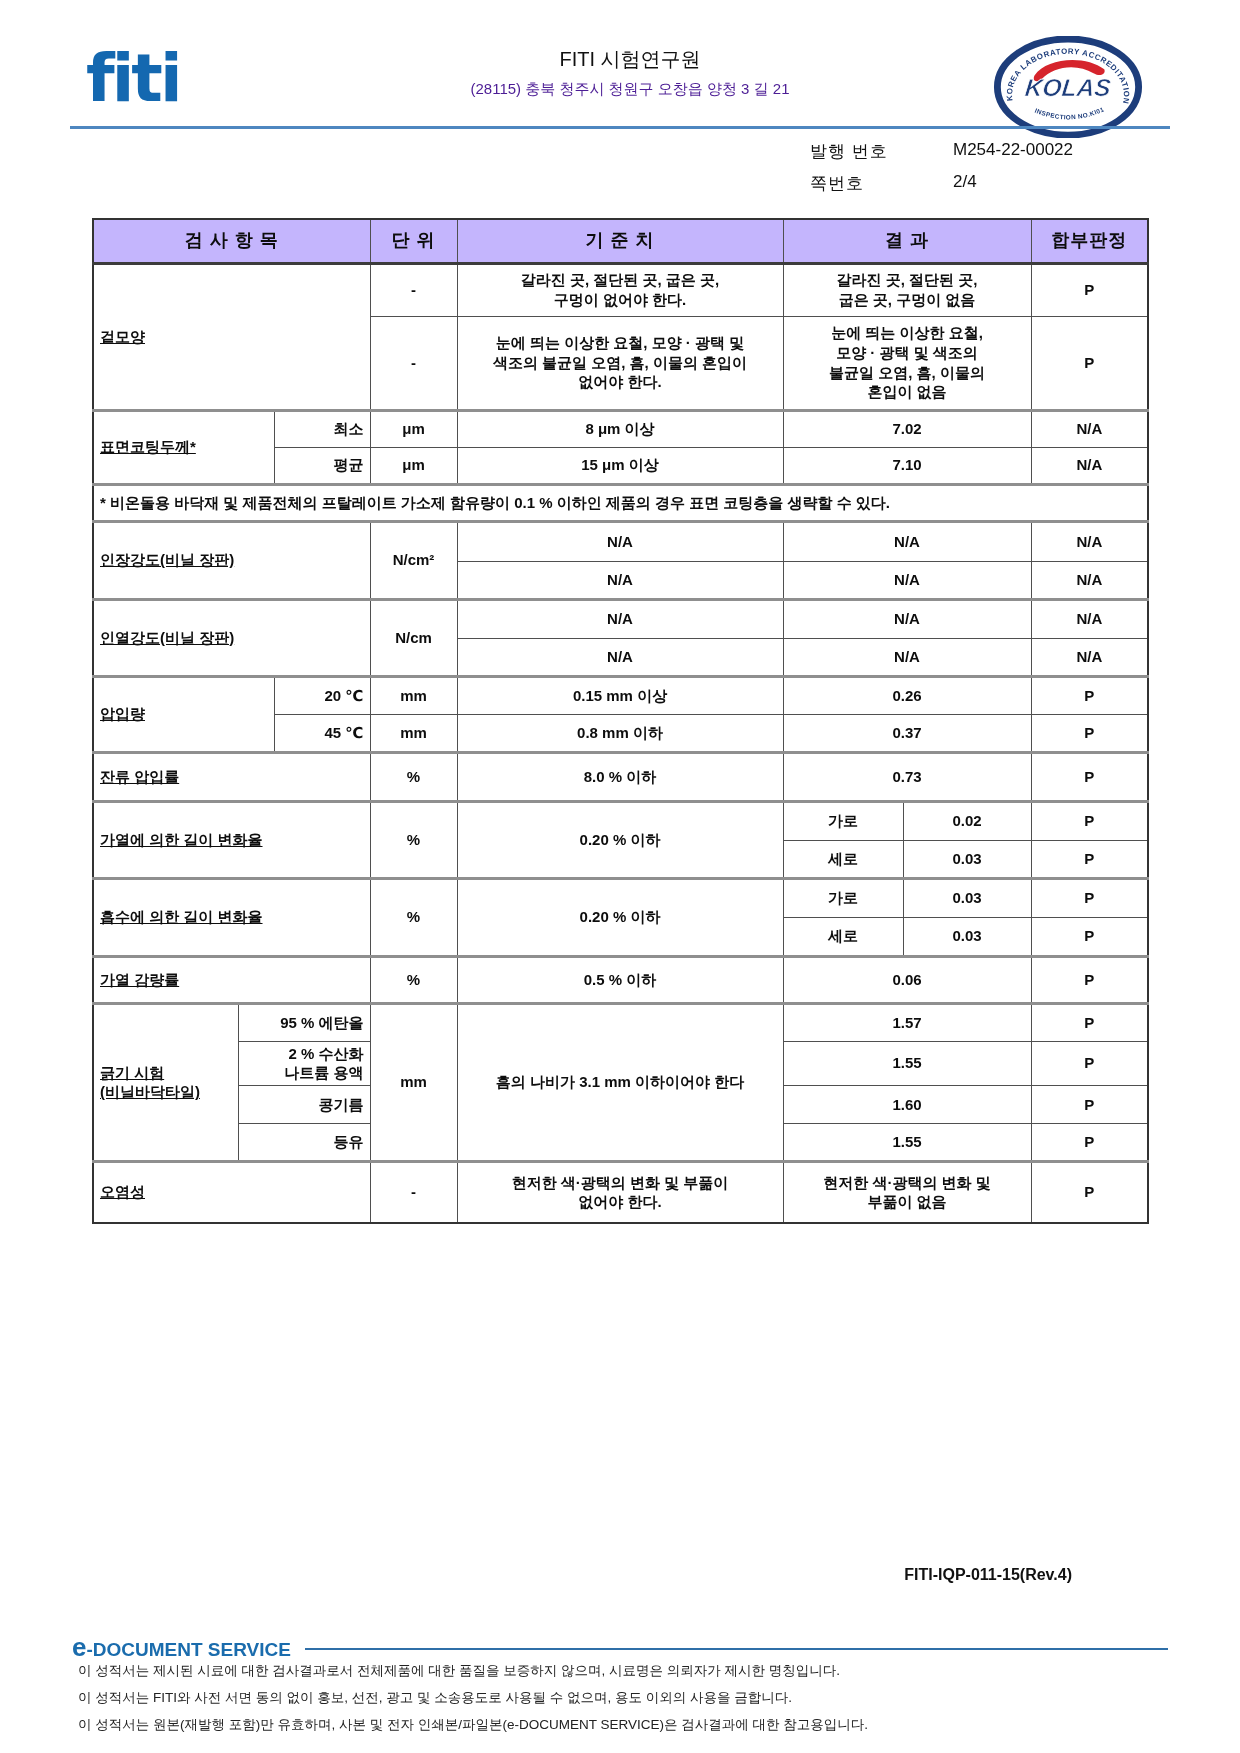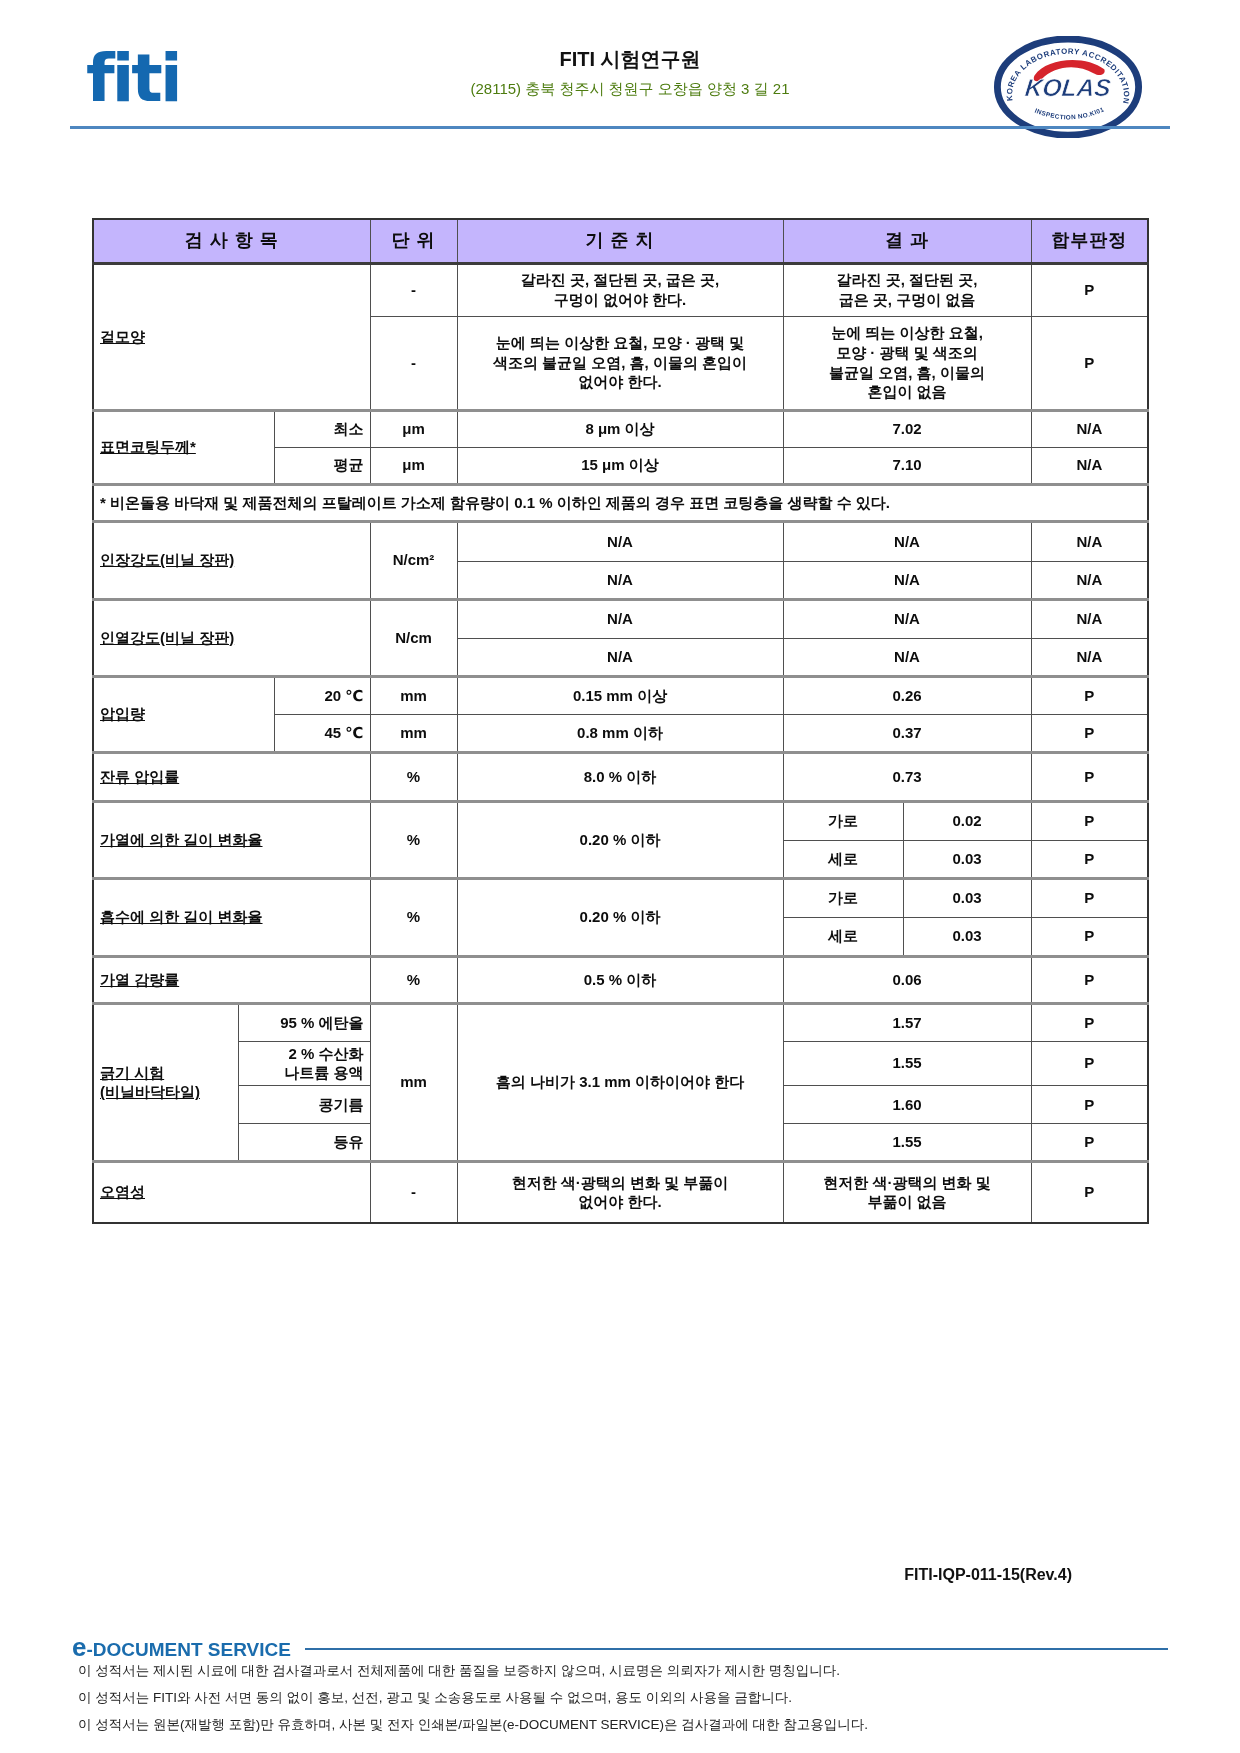--- a/index.html
+++ b/index.html
@@ -3,22 +3,22 @@
 <meta charset="utf-8">
 <style>
   html,body{margin:0;padding:0;background:#fff;}
   .page{position:relative;width:1176px;height:1753px;background:#fff;
         font-family:"Liberation Sans","DejaVu Sans",sans-serif;color:#111;overflow:hidden;}
 
   
   .logo{position:absolute;left:86px;top:40px;font-size:66px;font-weight:800;
         color:#1468b0;letter-spacing:-3px;font-family:"DejaVu Sans",sans-serif;}
   .hdr-center{position:absolute;left:370px;top:46px;width:520px;text-align:center;}
-  .org{font-size:20px;font-weight:700;margin-bottom:7px;}
-  .addr{font-size:15px;color:#4d7c0f;margin-bottom:6px;}
+  .org{font-size:20px;font-weight:400;margin-bottom:7px;}
+  .addr{font-size:15px;color:#4c1d95;margin-bottom:6px;}
   .tel{font-size:15px;color:#222;}
   .kolas{position:absolute;left:992px;top:36px;width:152px;height:102px;}
   .hline{position:absolute;left:70px;top:126px;width:1100px;height:3px;background:#4e87c0;}
 
   .meta{position:absolute;left:810px;top:140px;width:380px;font-size:17px;}
   .meta-row{display:flex;margin-bottom:9px;}
   .mlabel{width:143px;letter-spacing:1px;}
   .mval{flex:1;}
 
   
@@ -69,20 +69,30 @@
     </text>
     <path d="M -34 -12 C -22 -30 18 -33 37 -18 C 39 -13 33 -10 26 -14 C 10 -24 -14 -22 -27 -8 C -32 -4 -37 -6 -34 -12 Z" fill="#d6242c"></path>
     <text x="0" y="9" text-anchor="middle" font-size="25" font-style="italic" font-weight="800" fill="#1d3d7b" stroke="#ffffff" stroke-width="0.7" transform="skewX(-6)">KOLAS</text>
     <text font-size="6.5" font-weight="700" fill="#1d3d7b" letter-spacing="0.4">
       <textPath href="#kbot" startOffset="4">INSPECTION NO.KI015</textPath>
     </text>
   </svg>
 
   <div class="hline"></div>
 
+  <div class="meta">
+    <div class="meta-row">
+      <span class="mlabel">발행 번호</span>
+      <span class="mval">M254-22-00022</span>
+    </div>
+    <div class="meta-row">
+      <span class="mlabel">쪽번호</span>
+      <span class="mval">2/4</span>
+    </div>
+  </div>
 
   <table class="rpt">
     <colgroup>
       <col style="width:145px">
         <col style="width:36px">
         <col style="width:96px">
         <col style="width:87px">
       <col style="width:326px">
         <col style="width:120px">
         <col style="width:128px">

